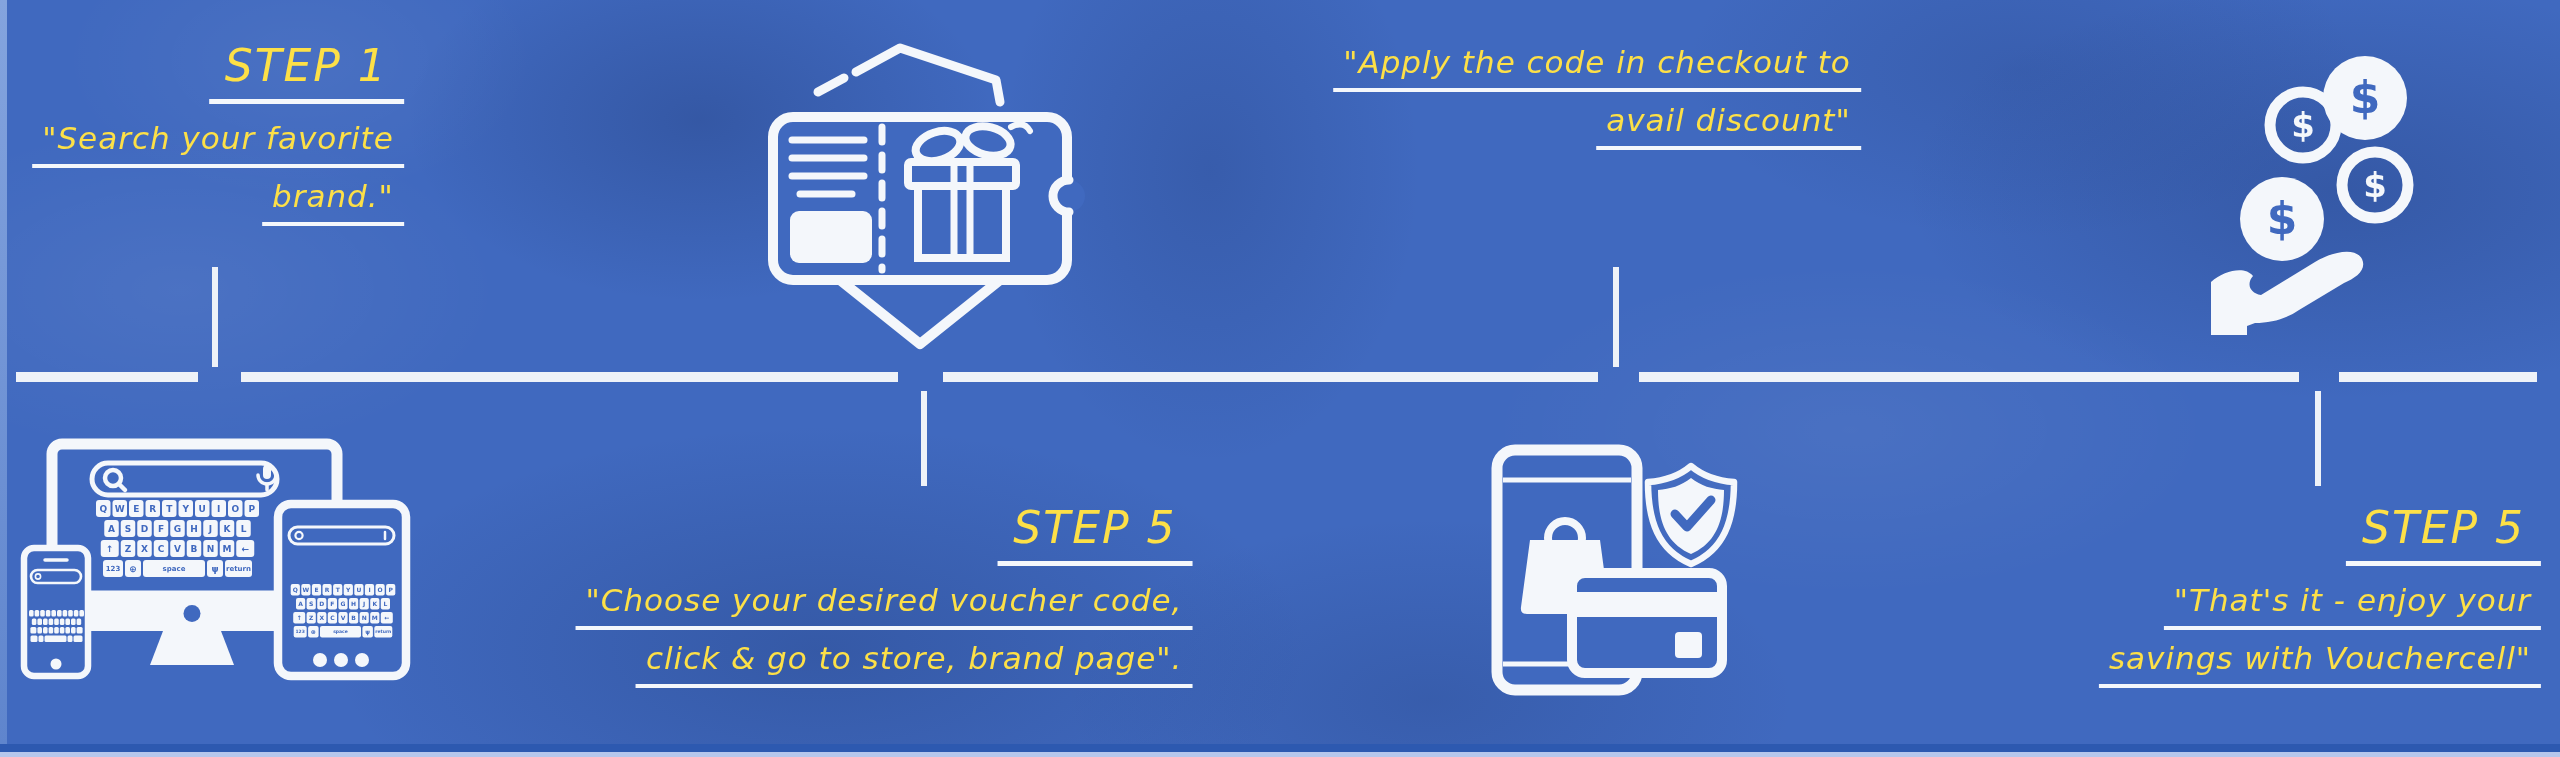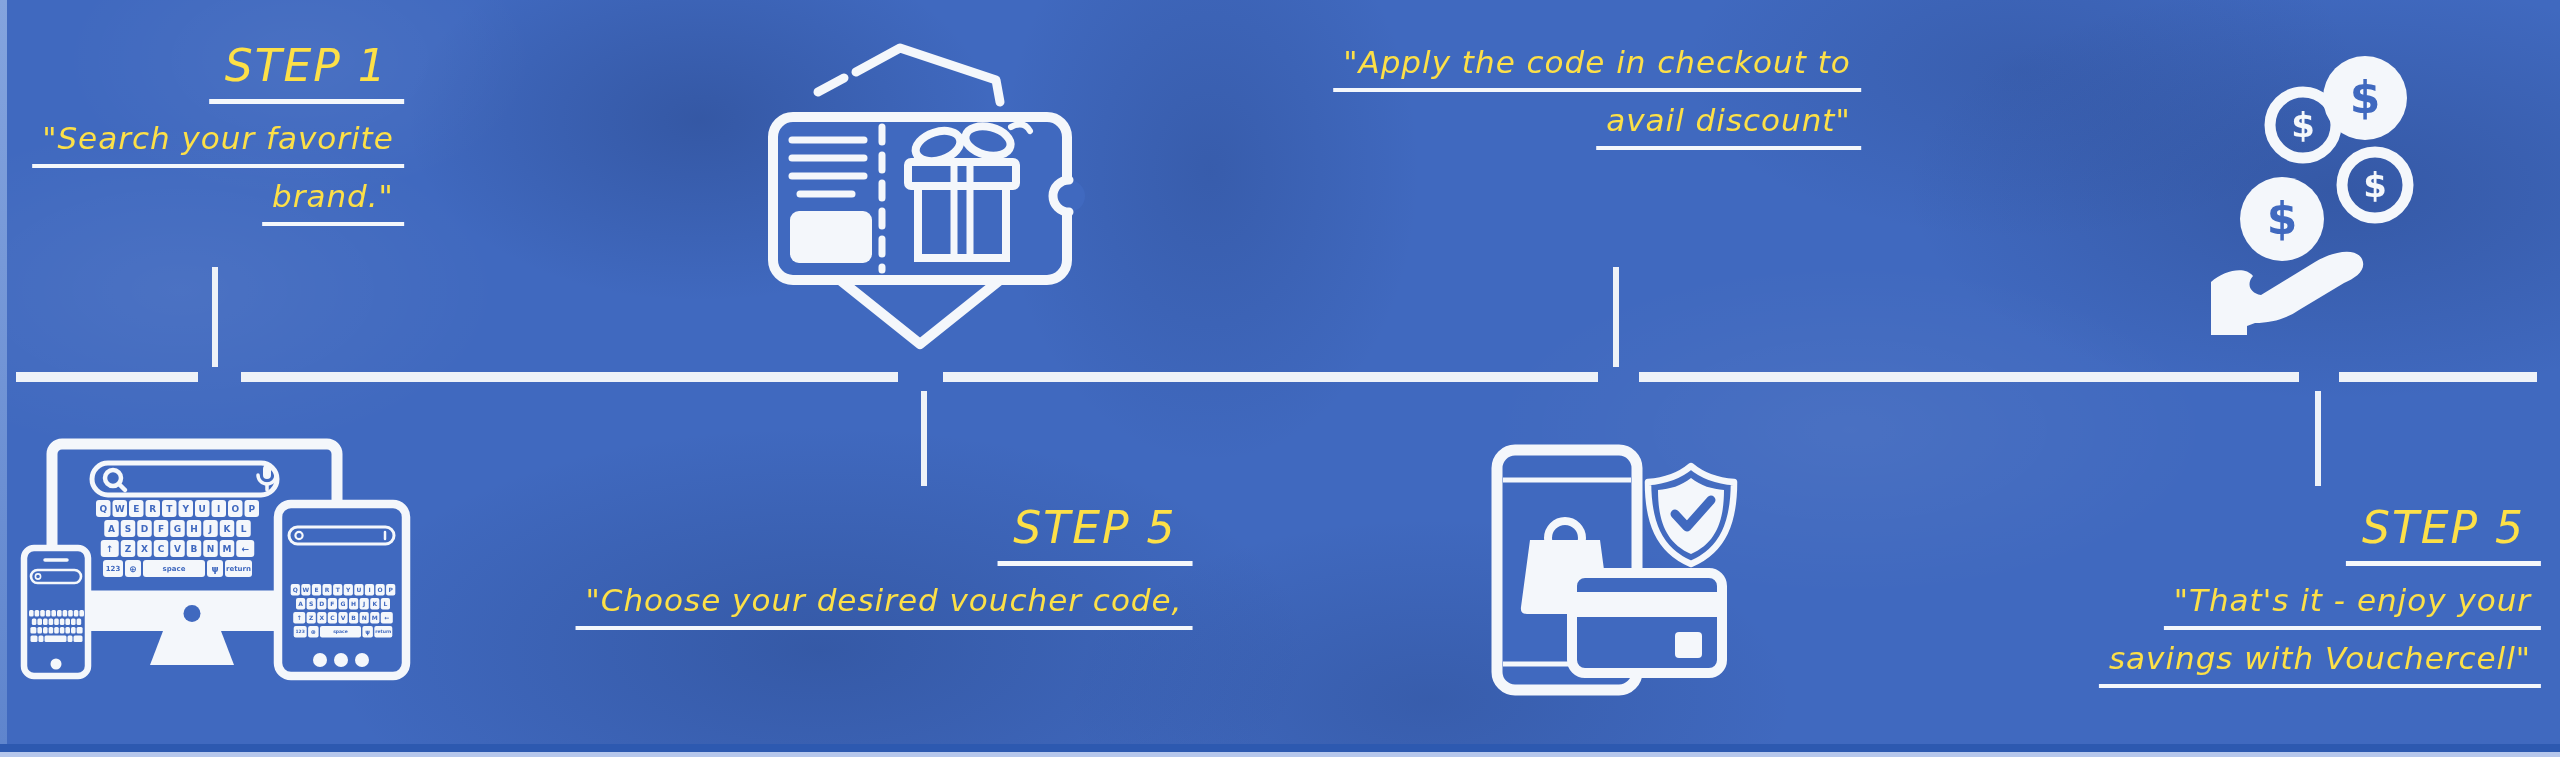--- a/index.html
+++ b/index.html
@@ -69,20 +69,21 @@
 
   <div class="step-block" style="left:218px;top:40px">
     <div class="heading-wrap"><span class="step-heading">STEP 1</span></div>
     <div class="line-wrap"><span class="step-line">"Search your favorite</span></div>
     <div class="line-wrap"><span class="step-line">brand."</span></div>
   </div>
 
   <div class="step-block" style="left:884px;top:502px">
     <div class="heading-wrap"><span class="step-heading">STEP 5</span></div>
     <div class="line-wrap"><span class="step-line">"Choose your desired voucher code,</span></div>
+    <div class="line-wrap"><span class="step-line">click &amp; go to store, brand page".</span></div>
   </div>
 
   <div class="step-block" style="left:1597px;top:44px">
     <div class="line-wrap"><span class="step-line">"Apply the code in checkout to</span></div>
     <div class="line-wrap"><span class="step-line">avail discount"</span></div>
   </div>
 
   <div class="step-block" style="left:2320px;top:502px">
     <div class="heading-wrap"><span class="step-heading">STEP 5</span></div>
     <div class="line-wrap"><span class="step-line">"That's it - enjoy your</span></div>

